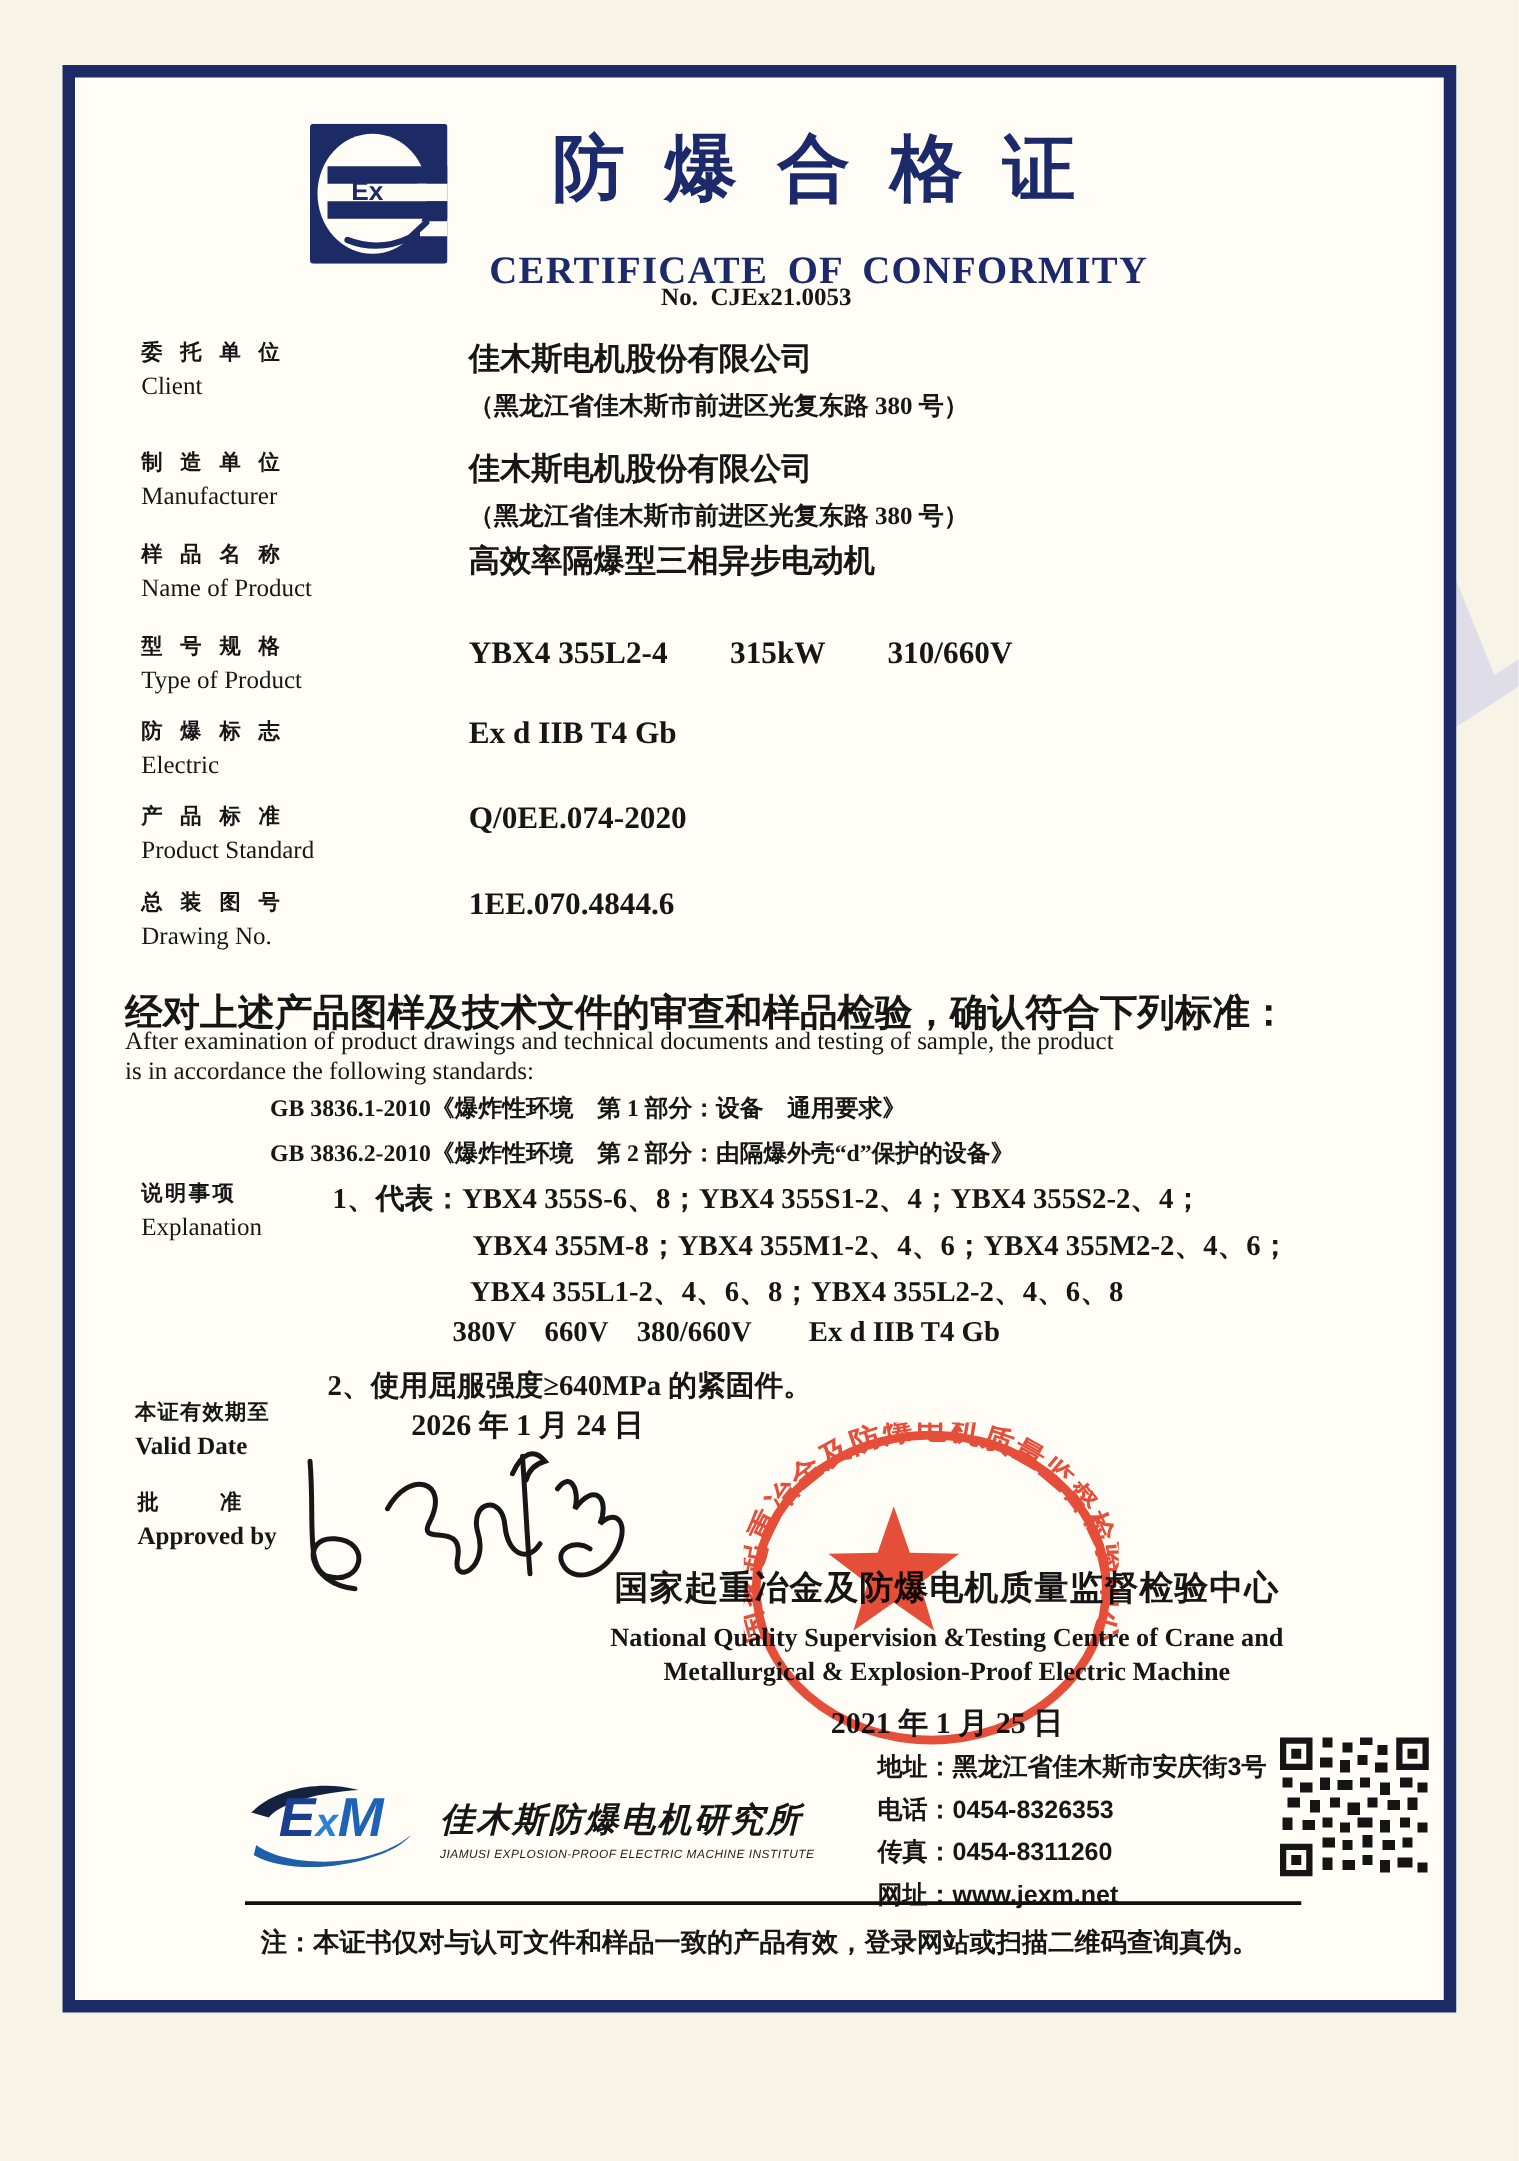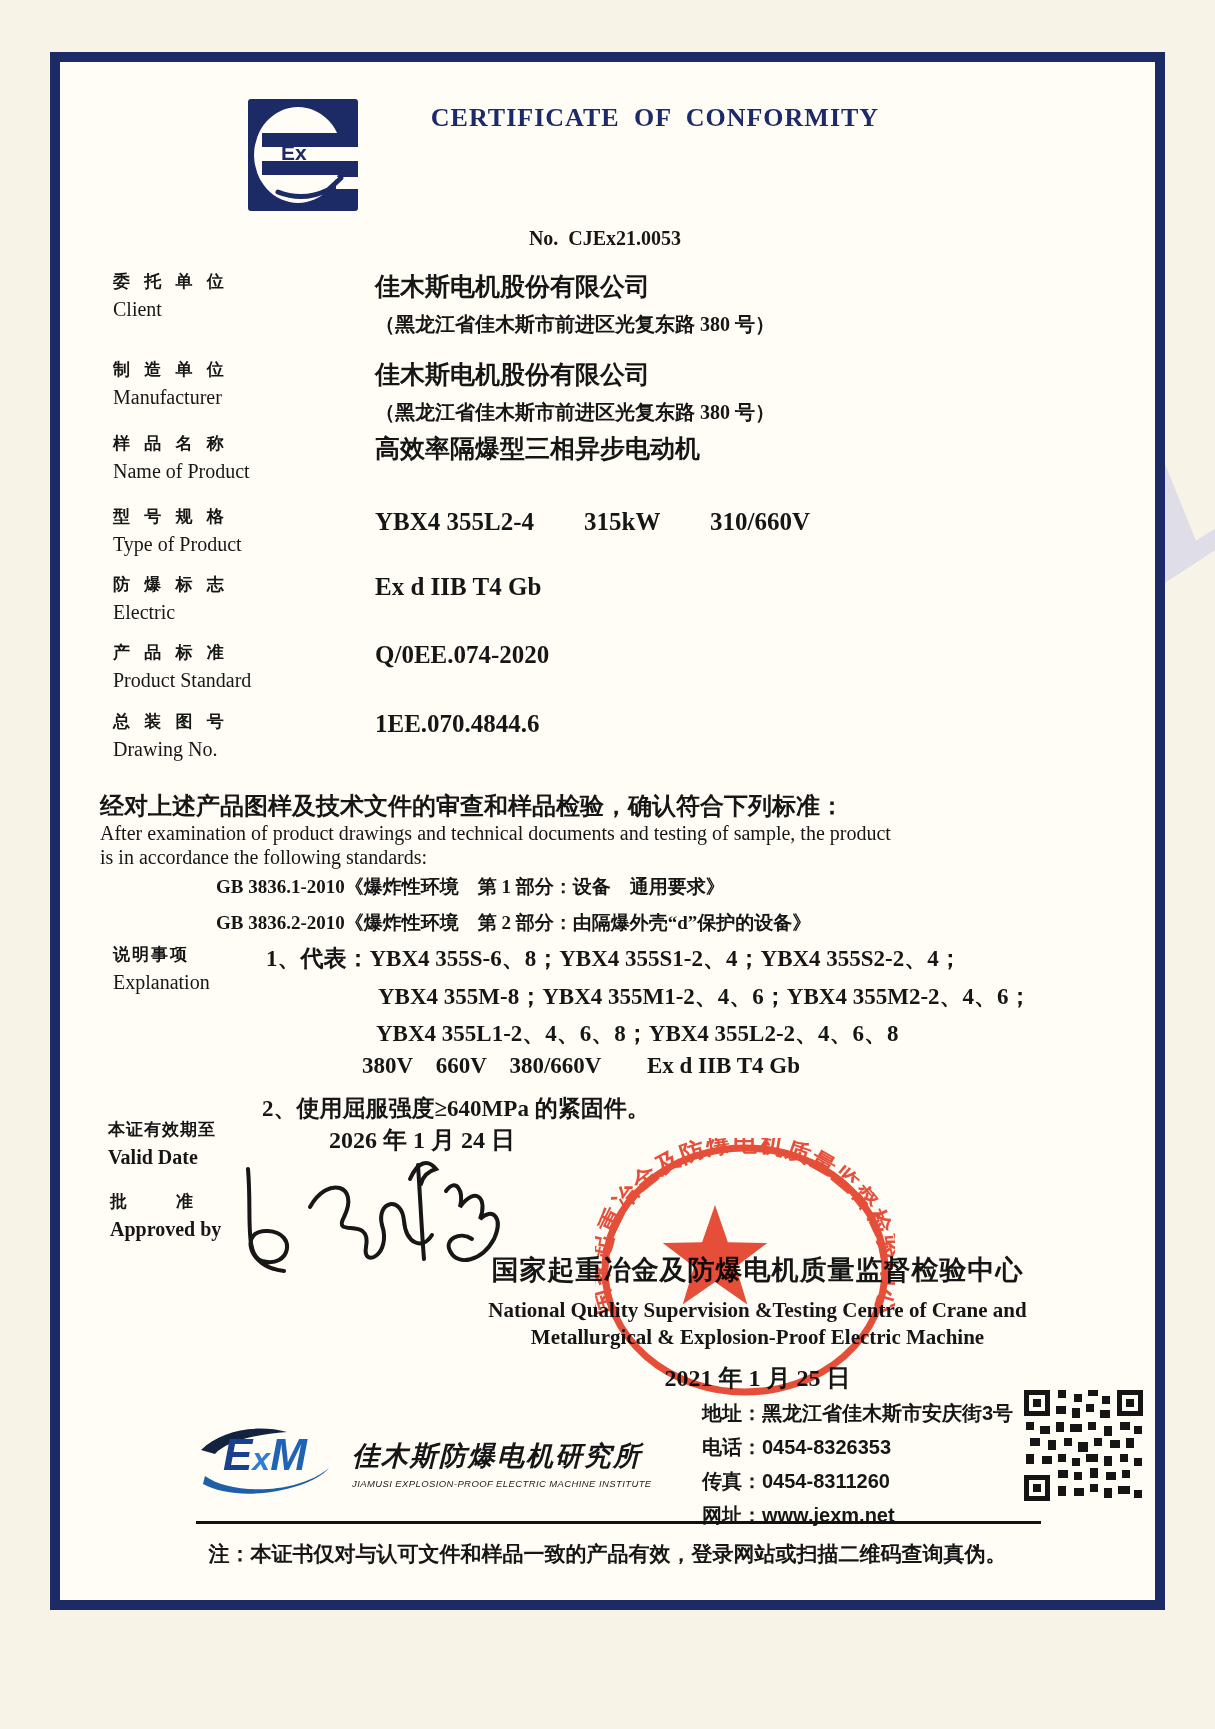--- a/index.html
+++ b/index.html
@@ -17,29 +17,29 @@
     position:absolute; left:270px; top:520px; z-index:0;
     font-family:"DejaVu Serif", serif; font-style:italic; font-weight:bold;
     font-size:310px; letter-spacing:14px; color:#ccccea; opacity:.55;
     transform:rotate(-33deg); transform-origin:center; pointer-events:none;
   }
   .title-cn{
     font-family:"Liberation Sans", sans-serif; font-weight:bold;
     font-size:58px; letter-spacing:8px; color:#1c2a6b; text-align:center; white-space:nowrap;
   }
   .title-en{
-    font-weight:bold; font-size:26px; color:#1c2a6b; letter-spacing:1px;
-    word-spacing:7px; text-align:center; margin-top:7px;
+    font-weight:bold; font-size:31px; color:#1c2a6b; letter-spacing:1px;
+    word-spacing:7px; text-align:center; margin-top:24px;
   }
   .cert-no{font-weight:bold; font-size:20px; text-align:center; white-space:pre;}
   .label-cn{font-weight:bold; font-size:17px; letter-spacing:5px; white-space:nowrap;}
   .label-en{font-size:20px; margin-top:5px; white-space:nowrap;}
   .val{font-weight:bold; font-size:25px; white-space:nowrap;}
   .note{font-weight:600; font-size:20px; margin-top:8px; white-space:nowrap;}
-  .stmt-cn{font-weight:bold; font-size:24px; white-space:nowrap;}
+  .stmt-cn{font-weight:bold; font-size:30px; white-space:nowrap;}
   .stmt-en{font-size:20px; white-space:nowrap;text-align:right;}
   .std{font-weight:bold; font-size:19px; white-space:nowrap;}
   .expl{font-weight:bold; font-size:23px; white-space:nowrap;}
   .org-cn{font-weight:bold; font-size:27px; letter-spacing:1px; text-align:center; white-space:nowrap;}
   .org-en{font-weight:bold; font-size:21px; text-align:center; white-space:nowrap;}
   .org-date{font-weight:bold; font-size:24px; text-align:center; white-space:nowrap;}
   .contact-row{font-family:"Liberation Sans", sans-serif; font-weight:bold; font-size:20px; white-space:nowrap; margin-bottom:7px;}
   .inst-cn{font-family:"Liberation Sans", sans-serif; font-weight:bold; font-size:27px; letter-spacing:2px; white-space:nowrap;}
   .inst-en{font-family:"Liberation Sans", sans-serif; font-size:9.5px; letter-spacing:.4px; color:#222; white-space:nowrap; margin-top:4px;}
   .foot-note{font-family:"Liberation Sans", sans-serif; font-weight:bold; font-size:21px; text-align:center; white-space:nowrap;}
@@ -62,20 +62,21 @@
       <rect x="14" y="34" width="96" height="14" fill="#1c2a66"></rect>
       <rect x="86" y="48" width="24" height="14" fill="#fffdf6"></rect>
       <rect x="14" y="62" width="96" height="14" fill="#1c2a66"></rect>
       <rect x="88" y="78" width="22" height="12" fill="#fffdf6"></rect>
       <path d="M30,93 Q55,103 80,91 L93,79" fill="none" stroke="#1c2a66" stroke-width="5" stroke-linecap="round"></path>
       <text x="33" y="61" font-family="Liberation Sans, sans-serif" font-weight="bold" font-size="21" fill="#1c2a66">Ex</text>
     </svg>
   </div>
 
   <div class="abs" style="left:390px; top:96px; width:530px;">
+    <div class="title-cn">防 爆 合 格 证</div>
     <div class="title-en">CERTIFICATE OF CONFORMITY</div>
   </div>
   <div class="abs cert-no" style="left:360px; top:204px; width:470px;">
     <span>No.</span><span>&nbsp;&nbsp;</span><span>CJEx21.0053</span>
   </div>
 
   <div class="abs" style="left:113px; top:270px;">
     <div style="position:absolute; left:0; top:0; width:240px;">
       <div class="label-cn">委 托 单 位</div>
       <div class="label-en">Client</div>

